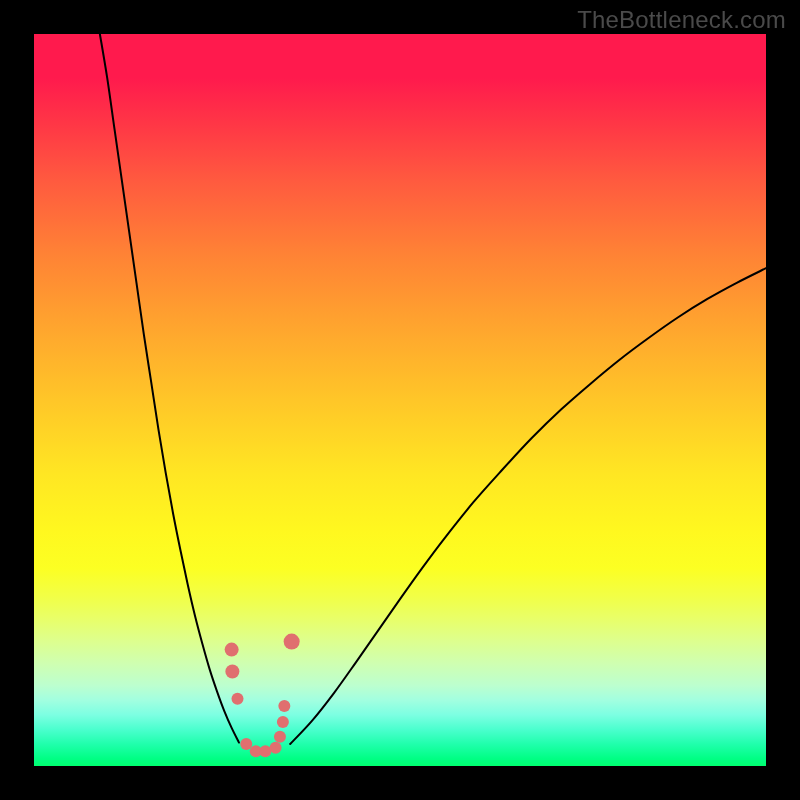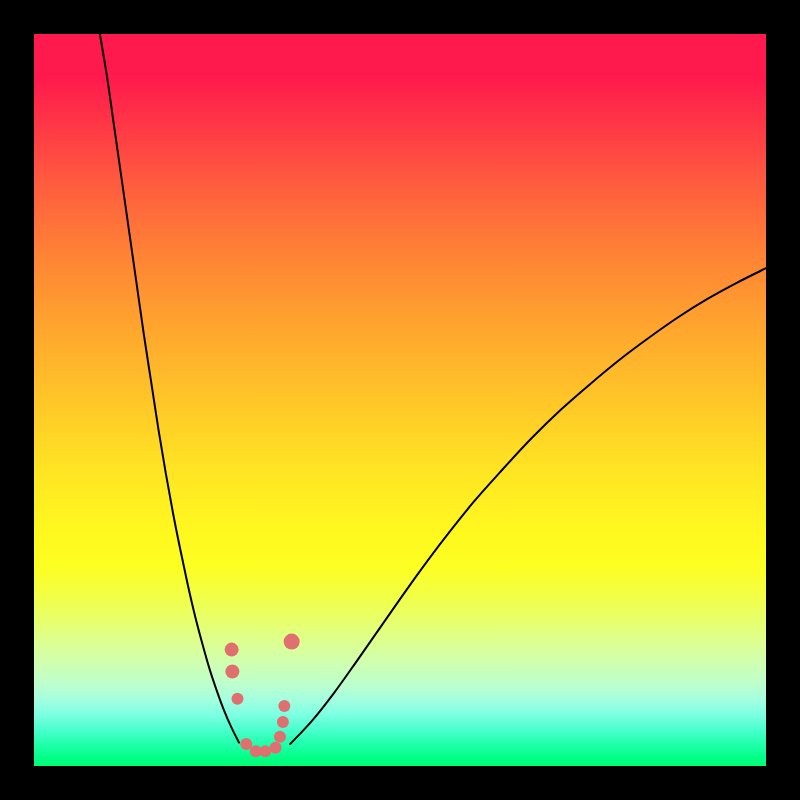--- a/index.html
+++ b/index.html
@@ -75,20 +75,21 @@
     inset: 0;
     width: 100%;
     height: 100%;
     z-index: 4;
   }
 </style>
 </head>
 <body>
 
 <div class="frame">
+  <div class="watermark">TheBottleneck.com</div>
 
   <div class="plot">
     <div class="gradient"></div>
 
     <svg class="curve-svg" viewBox="0 0 732 732" preserveAspectRatio="none">
       <path id="curve-left-path" fill="none" stroke="#000" stroke-width="2" stroke-linecap="round" d="M 65.88,0 C 67.1,7.320000000000012 70.76,28.06000000000008 73.2,43.92000000000007 C 75.64,59.780000000000065 78.08,78.07999999999998 80.52,95.15999999999997 C 82.96,112.23999999999995 85.4,129.31999999999996 87.84,146.39999999999998 C 90.28,163.48 92.72,180.55999999999997 95.16,197.64 C 97.6,214.72 100.04,231.79999999999998 102.48,248.88 C 104.92,265.96 107.36,283.65 109.8,300.12 C 112.24,316.59000000000003 114.68,331.84 117.12,347.7 C 119.56,363.56 122.00000000000001,380.03 124.44000000000001,395.28 C 126.88000000000001,410.53 129.32,425.16999999999996 131.76,439.2 C 134.2,453.23 136.64000000000001,466.65000000000003 139.08,479.46000000000004 C 141.52,492.27000000000004 143.96,504.22599999999994 146.4,516.06 C 148.84,527.8939999999999 151.28,539.4839999999999 153.72,550.4639999999999 C 156.16,561.444 158.6,572.058 161.04,581.94 C 163.48,591.8220000000001 165.92000000000002,600.85 168.36,609.756 C 170.8,618.6619999999999 173.24,627.4459999999999 175.68,635.376 C 178.12,643.306 180.56,650.3820000000001 183,657.336 C 185.44,664.29 187.88,671 190.32,677.1 C 192.76,683.2 195.20000000000002,688.69 197.64000000000001,693.936 C 200.08,699.182 203.74,706.136 204.96,708.576"></path>
       <path id="curve-right-path" fill="none" stroke="#000" stroke-width="2" stroke-linecap="round" d="M 256.2,710.04 C 259.86,706.136 270.84000000000003,695.156 278.16,686.616 C 285.48,678.076 292.8,668.56 300.12,658.8 C 307.44,649.04 314.76,638.426 322.08,628.056 C 329.4,617.686 336.71999999999997,607.072 344.03999999999996,596.58 C 351.35999999999996,586.0880000000001 358.68,575.474 366,565.104 C 373.32,554.734 380.64000000000004,544.364 387.96000000000004,534.36 C 395.28000000000003,524.356 401.38,516.0600000000001 409.92,505.08000000000004 C 418.46000000000004,494.1 429.44,480.07000000000005 439.2,468.48 C 448.96,456.89 458.72,446.27599999999995 468.48,435.53999999999996 C 478.24,424.804 488.00000000000006,414.06800000000004 497.76000000000005,404.064 C 507.52000000000004,394.06 517.28,384.544 527.04,375.51599999999996 C 536.8,366.48799999999994 546.5600000000001,358.19199999999995 556.32,349.89599999999996 C 566.08,341.59999999999997 575.84,333.42599999999993 585.6,325.73999999999995 C 595.36,318.054 605.12,310.856 614.88,303.78000000000003 C 624.64,296.70400000000006 634.4,289.75 644.16,283.284 C 653.92,276.818 663.6800000000001,270.71799999999996 673.44,264.984 C 683.2,259.25 692.96,254.004 702.72,248.88 C 712.48,243.756 727.12,236.67999999999995 732,234.23999999999995"></path>
     </svg>
 
     <svg class="markers-svg" viewBox="0 0 732 732" preserveAspectRatio="none">

